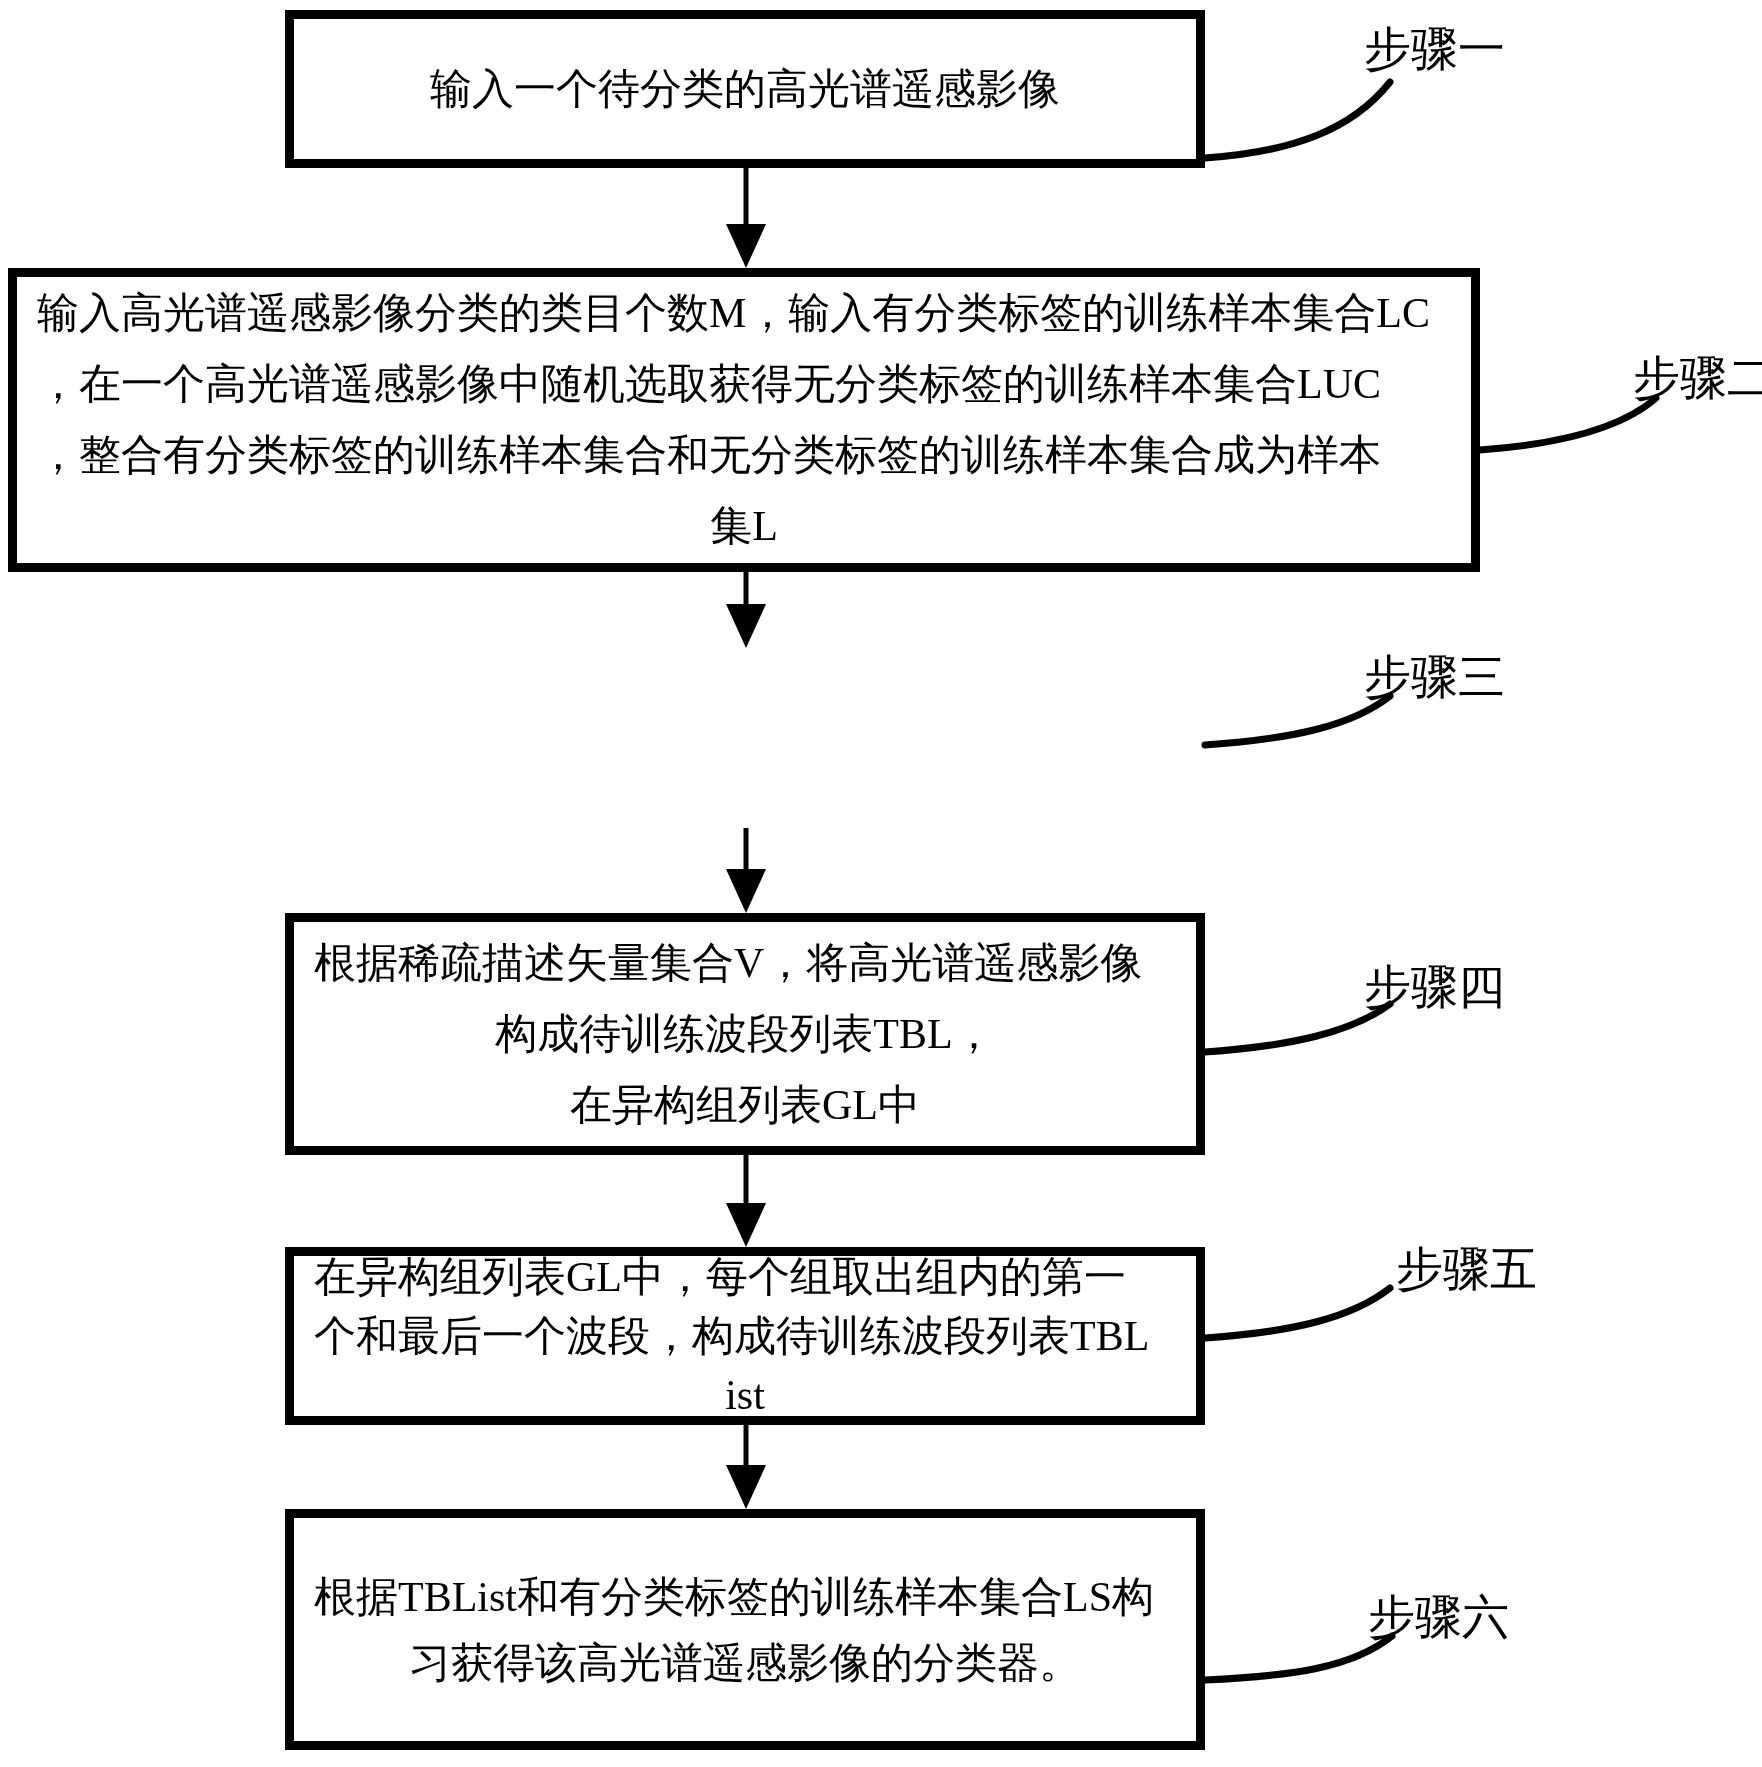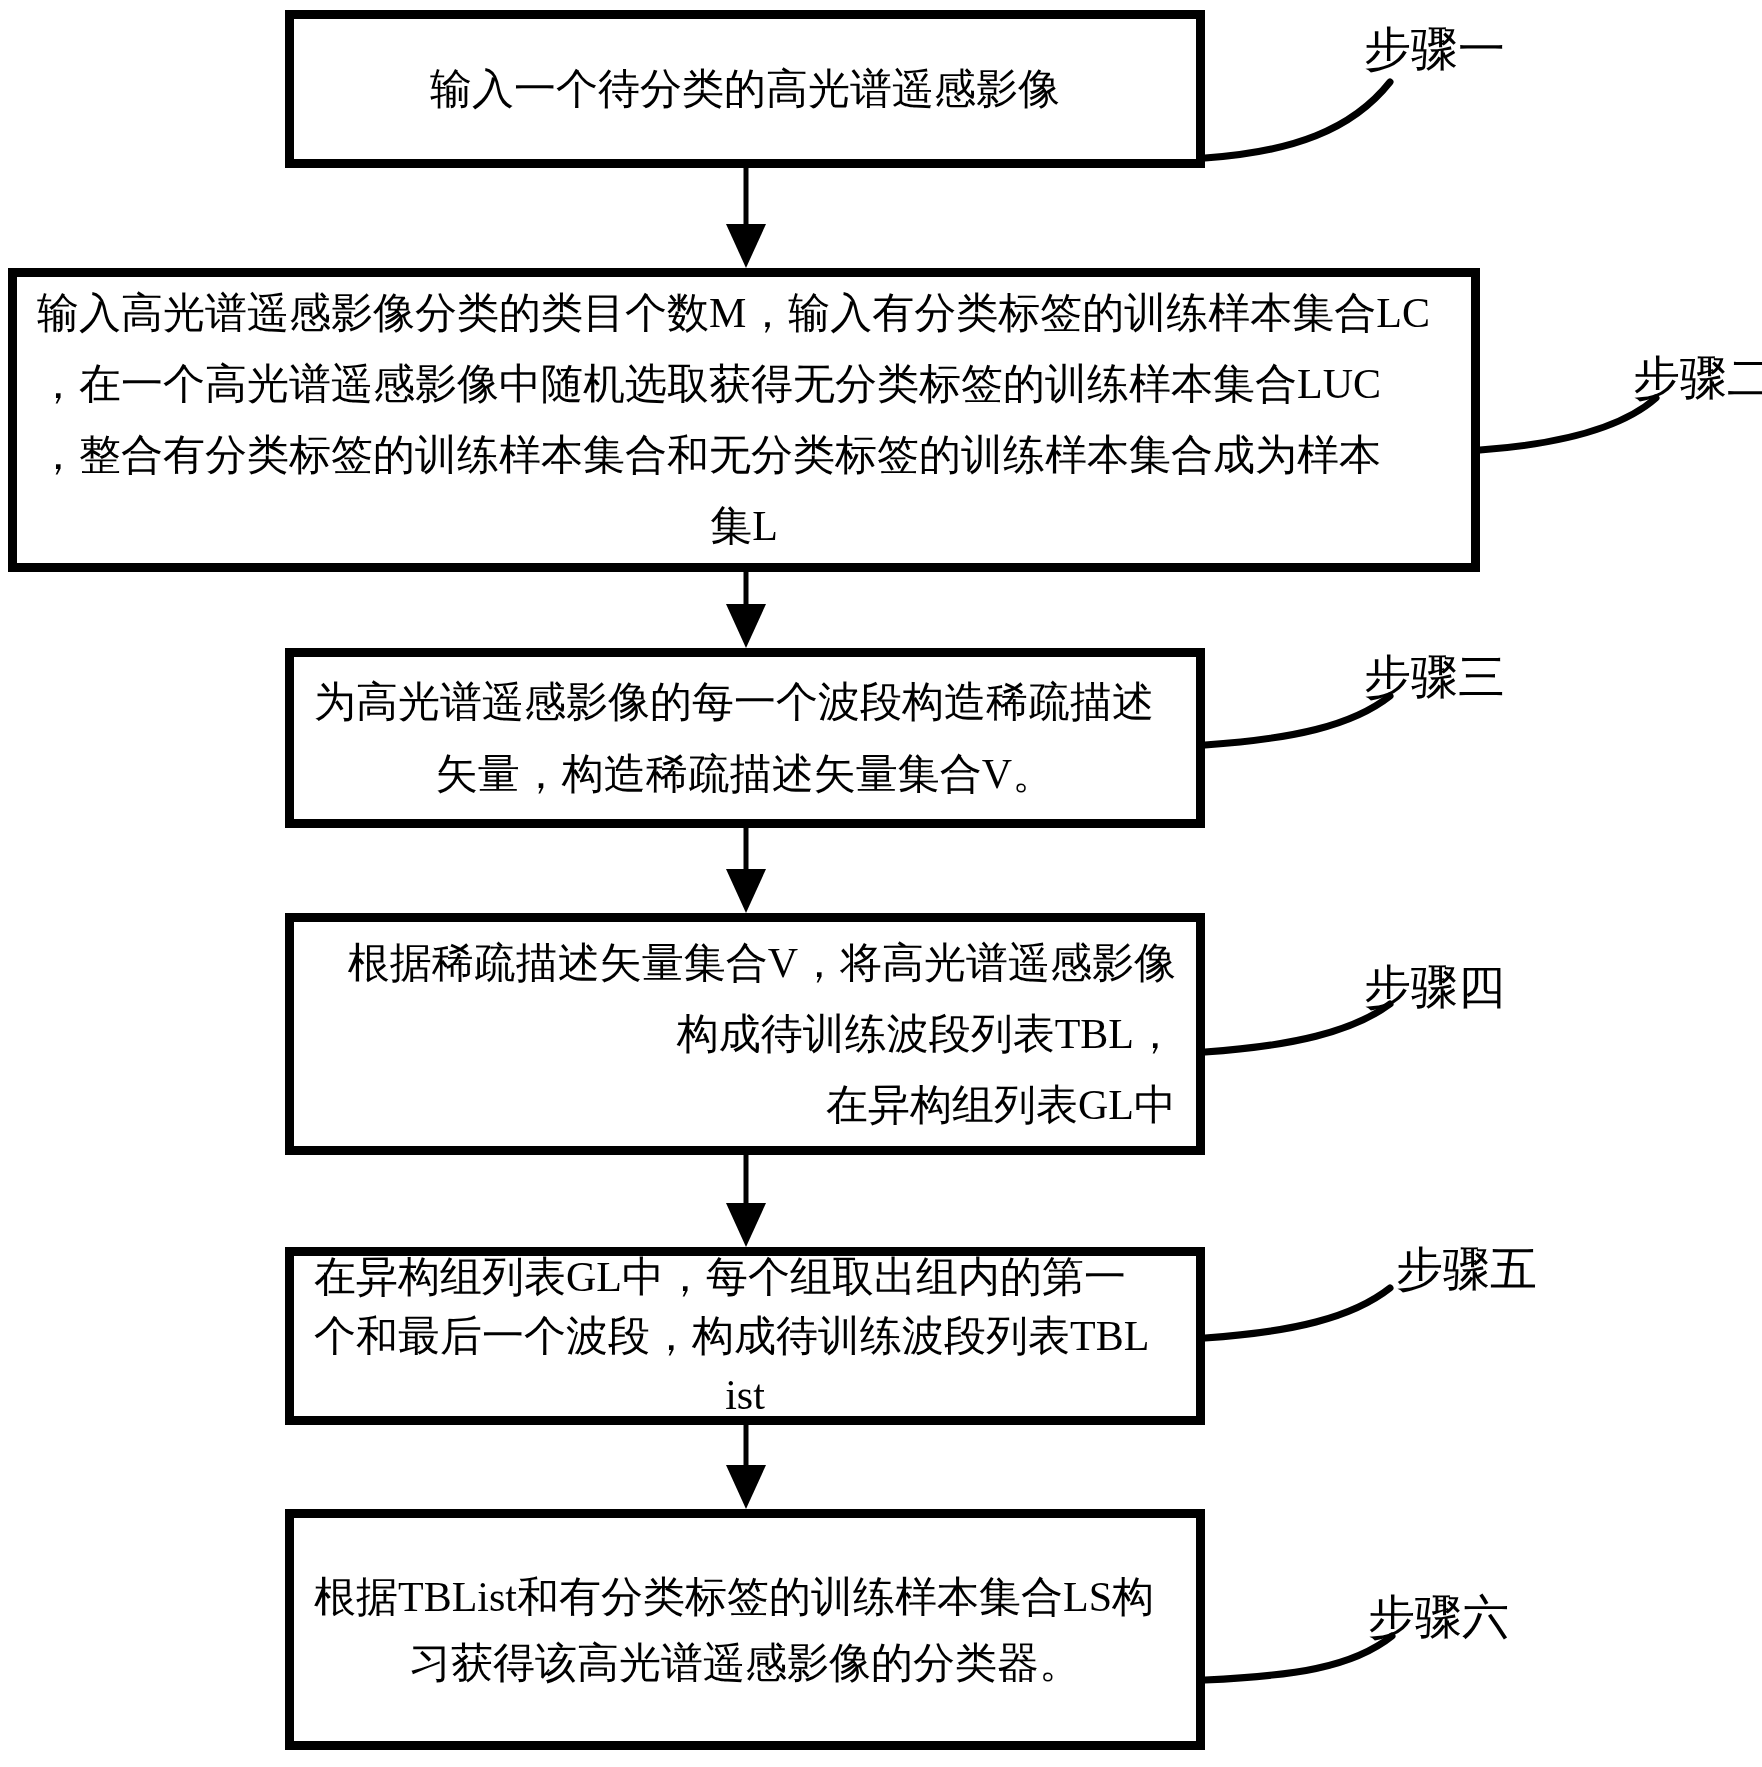--- a/index.html
+++ b/index.html
@@ -20,21 +20,21 @@
     padding:2px 20px;
   }
   .ln{font-size:42px;line-height:70px;text-align:left;white-space:nowrap;}
   .ln.c{text-align:center;}
   .box1{left:285px;top:10px;width:920px;height:158px;}
   .box2{left:8px;top:268px;width:1472px;height:304px;}
   .box2 .ln{line-height:71px;}
   .box3{left:285px;top:648px;width:920px;height:180px;}
   .box3 .ln{line-height:72px;}
   .box4{left:285px;top:913px;width:920px;height:242px;}
-  .box4 .ln{line-height:71px;text-align:right;}
+  .box4 .ln{line-height:71px;}
   .box5{left:285px;top:1247px;width:920px;height:178px;}
   .box5 .ln{line-height:59px;}
   .box6{left:285px;top:1509px;width:920px;height:241px;}
   .box6 .ln{line-height:66px;}
   .step-label{
     position:absolute;
     font-size:47px;line-height:50px;
     white-space:nowrap;
   }
   .lbl1{left:1364px;top:24px;}
@@ -96,24 +96,20 @@
     <div class="ln c">输入一个待分类的高光谱遥感影像</div>
   </div>
 
   <div class="box box2">
     <div class="ln">输入高光谱遥感影像分类的类目个数M，输入有分类标签的训练样本集合LC</div>
     <div class="ln">，在一个高光谱遥感影像中随机选取获得无分类标签的训练样本集合LUC</div>
     <div class="ln">，整合有分类标签的训练样本集合和无分类标签的训练样本集合成为样本</div>
     <div class="ln c">集L</div>
   </div>
 
-  <div class="box box3">
-    <div class="ln">为高光谱遥感影像的每一个波段构造稀疏描述</div>
-    <div class="ln c">矢量，构造稀疏描述矢量集合V。</div>
-  </div>
 
   <div class="box box4">
     <div class="ln">根据稀疏描述矢量集合V，将高光谱遥感影像</div>
     <div class="ln c">构成待训练波段列表TBL，</div>
     <div class="ln c">在异构组列表GL中</div>
   </div>
 
   <div class="box box5">
     <div class="ln">在异构组列表GL中，每个组取出组内的第一</div>
     <div class="ln">个和最后一个波段，构成待训练波段列表TBL</div>

